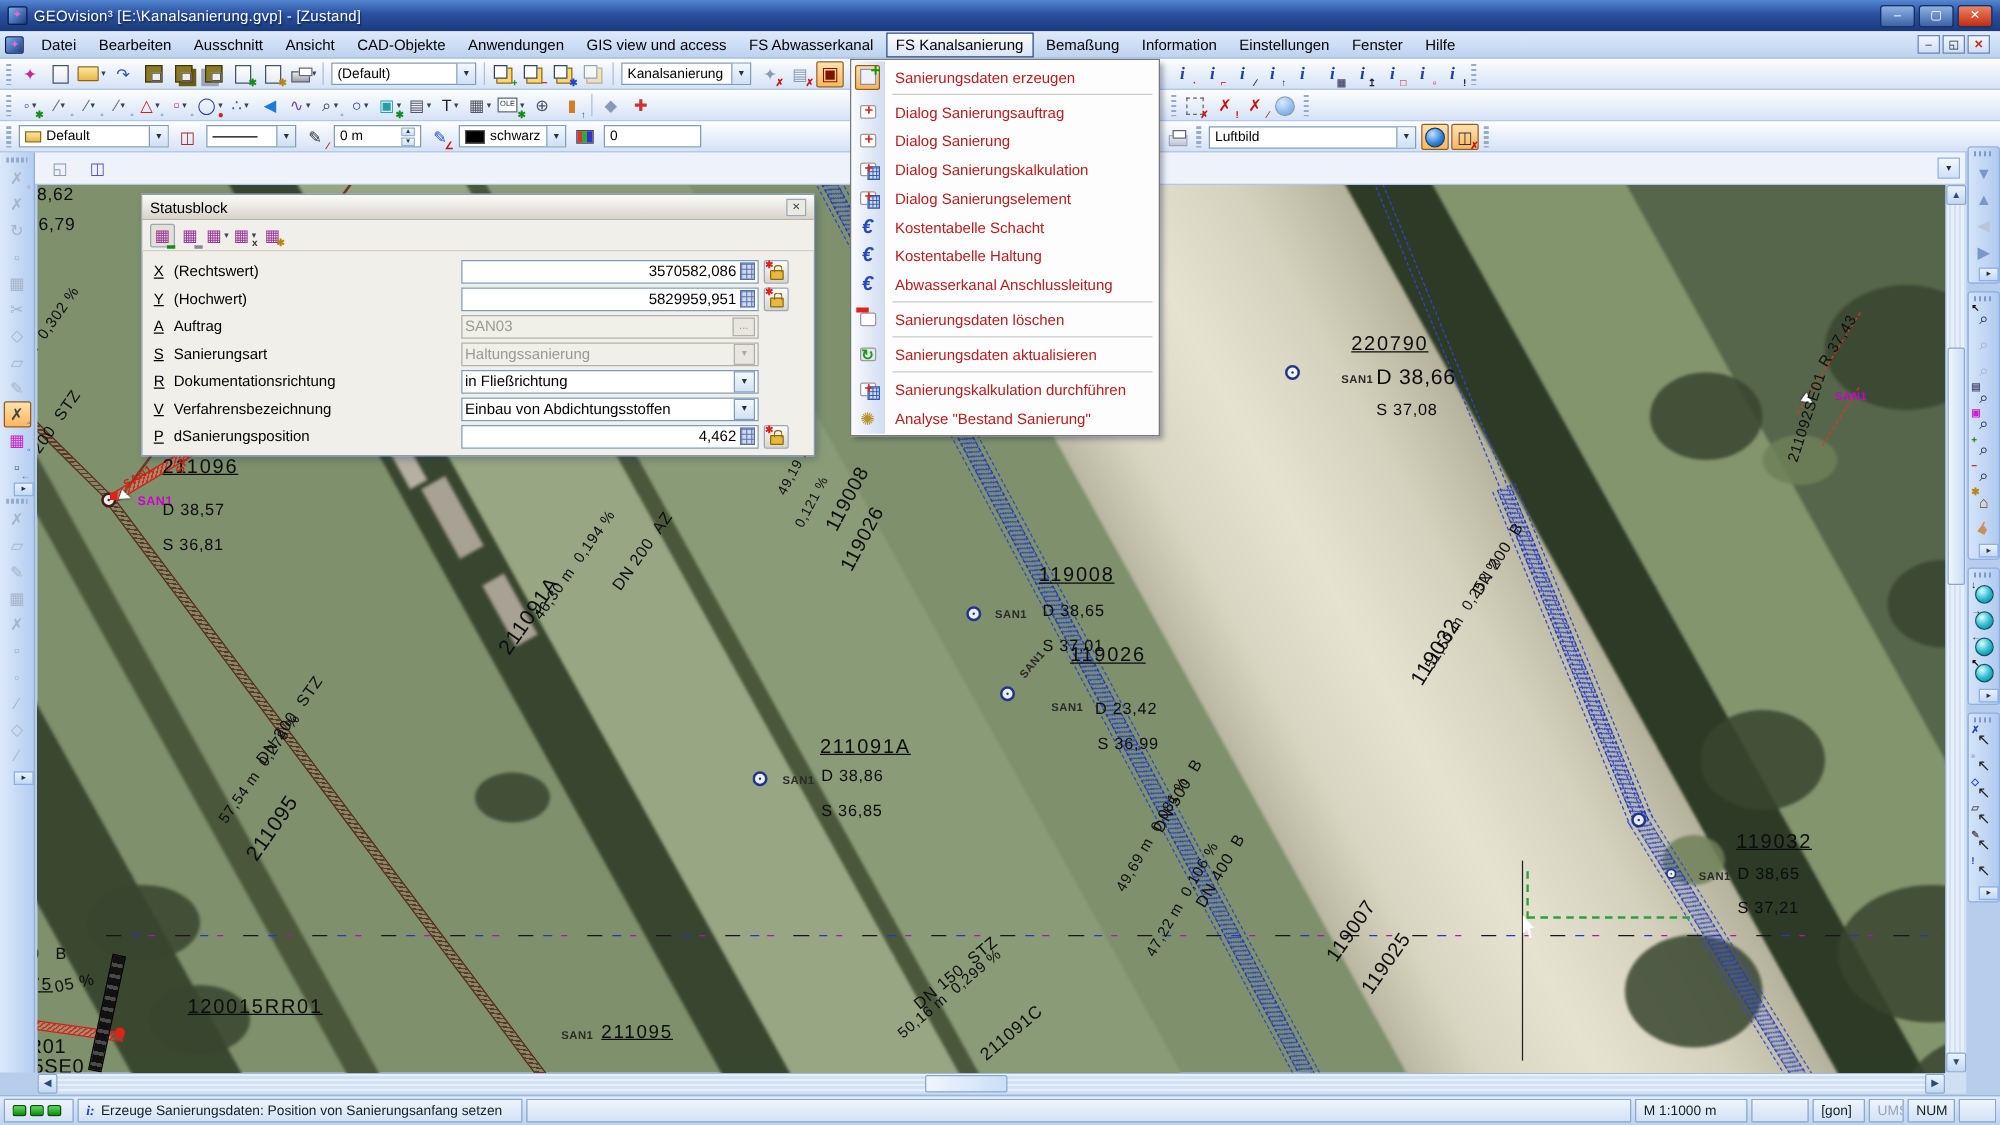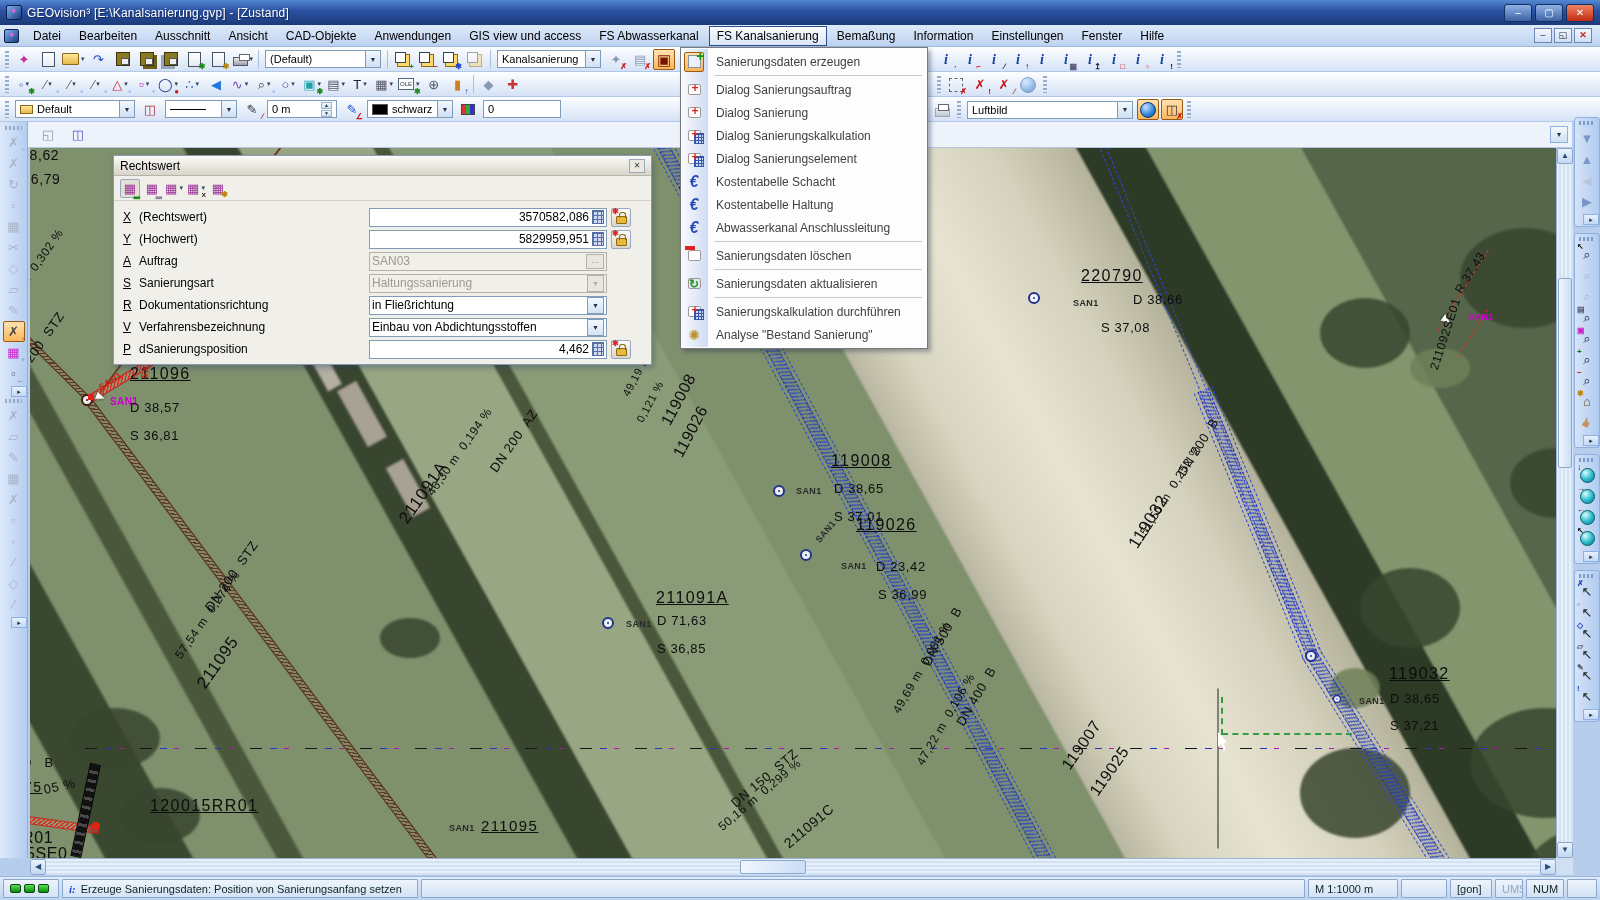--- a/index.html
+++ b/index.html
@@ -118,21 +118,21 @@
 .sar{position:absolute;width:16px;height:16px;background:linear-gradient(#eaf3fd,#c2d8f2);border:1px solid #8ba8cc;color:#2a4a7a;font-size:8px;text-align:center;line-height:14px;border-radius:2px}
 .thumb{position:absolute;background:linear-gradient(90deg,#f0f6fd,#cadef6);border:1px solid #8ba8cc;border-radius:2px}
 .corner{position:absolute;left:1556px;top:858px;width:17px;height:17px;background:#cfe0f2}
 
 
 .menu-popup{position:absolute;left:680px;top:47px;width:248px;background:#fdfdfd;border:1px solid #77797c;box-shadow:3px 3px 4px rgba(30,40,70,.35);padding:2px 1px;z-index:60}
 .menu-popup::before{content:"";position:absolute;left:1px;top:1px;bottom:1px;width:26px;background:linear-gradient(90deg,#f8fafd,#cfdcf2)}
 .pitem{position:relative;display:flex;align-items:center;height:23px}
 .mic{width:20px;height:20px;display:flex;align-items:center;justify-content:center;position:relative;margin-left:2px;flex:none}
 .mic.hl{background:linear-gradient(#ffdfa8,#fbb35a);border:1px solid #9a5a10;border-radius:2px}
-.plabel{margin-left:12px;font-size:12px;color:#404040;white-space:nowrap}
+.plabel{margin-left:12px;font-size:12px;color:#b91c1c;white-space:nowrap}
 .psep{height:1px;background:#c9c9c9;margin:2px 4px 2px 32px;position:relative}
 .mi{position:relative;display:block}
 .mi-create{width:13px;height:13px;background:#eef0f8;border:1px solid #8a94a8}
 .mi-create::after{content:"+";position:absolute;right:-5px;top:-8px;color:#0a9a0a;font-weight:bold;font-size:14px}
 .mi-aid,.mi-aidcalc,.mi-refresh,.mi-del{width:13px;height:11px;background:#fff;border:1px solid #a09898;border-radius:2px}
 .mi-aid::after,.mi-aidcalc::after{content:"+";position:absolute;left:3px;top:-4px;color:#d22;font-weight:bold;font-size:12px}
 .mi-aidcalc::before{content:"";position:absolute;right:-4px;bottom:-4px;width:8px;height:9px;background:#cddcf4;border:1px solid #3355aa;background-image:linear-gradient(#3355aa 1px,rgba(0,0,0,0) 1px),linear-gradient(90deg,#3355aa 1px,rgba(0,0,0,0) 1px);background-size:3px 3px}
 .mi-euro::after{content:"€";color:#2a4ab8;font-size:16px;font-weight:bold;font-style:italic}
 .mi-del::before{content:"";position:absolute;left:-4px;top:-5px;width:10px;height:4px;background:#d22}
 .mi-refresh{display:flex;align-items:center;justify-content:center;background:#e4e6ee}
@@ -634,34 +634,34 @@
         <div class="ml" style="left: -14px; top: 140px; font-size: 12px; transform: rotate(-55deg);">0 m  0,302 %</div>
         <div class="ml" style="left: -10px; top: 218px; font-size: 13px; transform: rotate(-55deg);">N 200  STZ</div>
         <div class="ml und" style="left: 100px; top: 218px; font-size: 16px;">211096</div>
         <div class="ml san" style="left: 70px; top: 236px; font-size: 9px; transform: rotate(-33deg); color: rgb(204, 34, 17);">SAN1</div>
         <div class="ml san" style="left: 114px; top: 226px; font-size: 9px; transform: rotate(-72deg); color: rgb(204, 34, 17);">SAN1</div>
         <div class="ml san" style="left: 80px; top: 249px; font-size: 10px; color: rgb(204, 0, 204);">SAN1</div>
         <div class="ml" style="left: 100px; top: 253px; font-size: 13px;">D 38,57</div>
         <div class="ml" style="left: 100px; top: 281px; font-size: 13px;">S 36,81</div>
         <div class="ml und" style="left: 1051px; top: 120px; font-size: 16px;">220790</div>
         <div class="ml san" style="left: 1043px; top: 151px; font-size: 9px;">SAN1</div>
-        <div class="ml" style="left: 1071px; top: 145px; font-size: 13px; margin-left: 32px;">D 38,66</div>
+        <div class="ml" style="left: 1071px; top: 145px; font-size: 17px;">D 38,66</div>
         <div class="ml" style="left: 1071px; top: 173px; font-size: 13px;">S 37,08</div>
         <div class="ml und" style="left: 801px; top: 305px; font-size: 16px;">119008</div>
         <div class="ml san" style="left: 766px; top: 339px; font-size: 9px;">SAN1</div>
         <div class="ml" style="left: 804px; top: 334px; font-size: 13px;">D 38,65</div>
         <div class="ml" style="left: 804px; top: 362px; font-size: 13px;">S 37,01</div>
         <div class="ml und" style="left: 826px; top: 369px; font-size: 16px;">119026</div>
         <div class="ml san" style="left: 788px; top: 389px; font-size: 9px; transform: rotate(-50deg);">SAN1</div>
         <div class="ml san" style="left: 811px; top: 414px; font-size: 9px;">SAN1</div>
         <div class="ml" style="left: 846px; top: 412px; font-size: 13px;">D 23,42</div>
         <div class="ml" style="left: 848px; top: 440px; font-size: 13px; text-align: right;">S 36,99</div>
         <div class="ml und" style="left: 626px; top: 442px; font-size: 16px;">211091A</div>
         <div class="ml san" style="left: 596px; top: 472px; font-size: 9px;">SAN1</div>
-        <div class="ml" style="left: 627px; top: 466px; font-size: 13px;">D 71,63</div>
+        <div class="ml" style="left: 627px; top: 466px; font-size: 13px;">D 38,86</div>
         <div class="ml" style="left: 627px; top: 494px; font-size: 13px;">S 36,85</div>
         <div class="ml und" style="left: 1359px; top: 518px; font-size: 16px;">119032</div>
         <div class="ml san" style="left: 1329px; top: 549px; font-size: 9px;">SAN1</div>
         <div class="ml" style="left: 1360px; top: 544px; font-size: 13px;">D 38,65</div>
         <div class="ml" style="left: 1360px; top: 571px; font-size: 13px;">S 37,21</div>
         <div class="ml und" style="left: 451px; top: 670px; font-size: 15px;">211095</div>
         <div class="ml san" style="left: 419px; top: 676px; font-size: 9px;">SAN1</div>
         <div class="ml und" style="left: 120px; top: 650px; font-size: 16px;">120015RR01</div>
         <div class="ml" style="left: 373px; top: 365px; font-size: 17px; transform: rotate(-55deg);">211091A</div>
         <div class="ml" style="left: 1103px; top: 390px; font-size: 17px; transform: rotate(-58deg);">119032</div>
@@ -882,21 +882,21 @@
       <div class="pitem">
         <span class="mic">
           <span class="mi mi-analyse"></span>
         </span>
         <span class="plabel">Analyse "Bestand Sanierung"</span>
       </div>
     </div>
 
   <div class="dlg">
     <div class="dtitle">
-      <span>Rechtswert</span>
+      <span>Statusblock</span>
       <span class="dclose">✕</span>
     </div>
     <div class="dtools" id="sb-tools">
         <span class="tb on">
           <span class="g" style="color: rgb(153, 51, 153);">▦</span>
           <span class="badge" style="color: rgb(26, 138, 26);">▂</span>
         </span>
         <span class="tb">
           <span class="g" style="color: rgb(153, 51, 153);">▦</span>
           <span class="badge" style="color: rgb(136, 136, 153);">▂</span>

